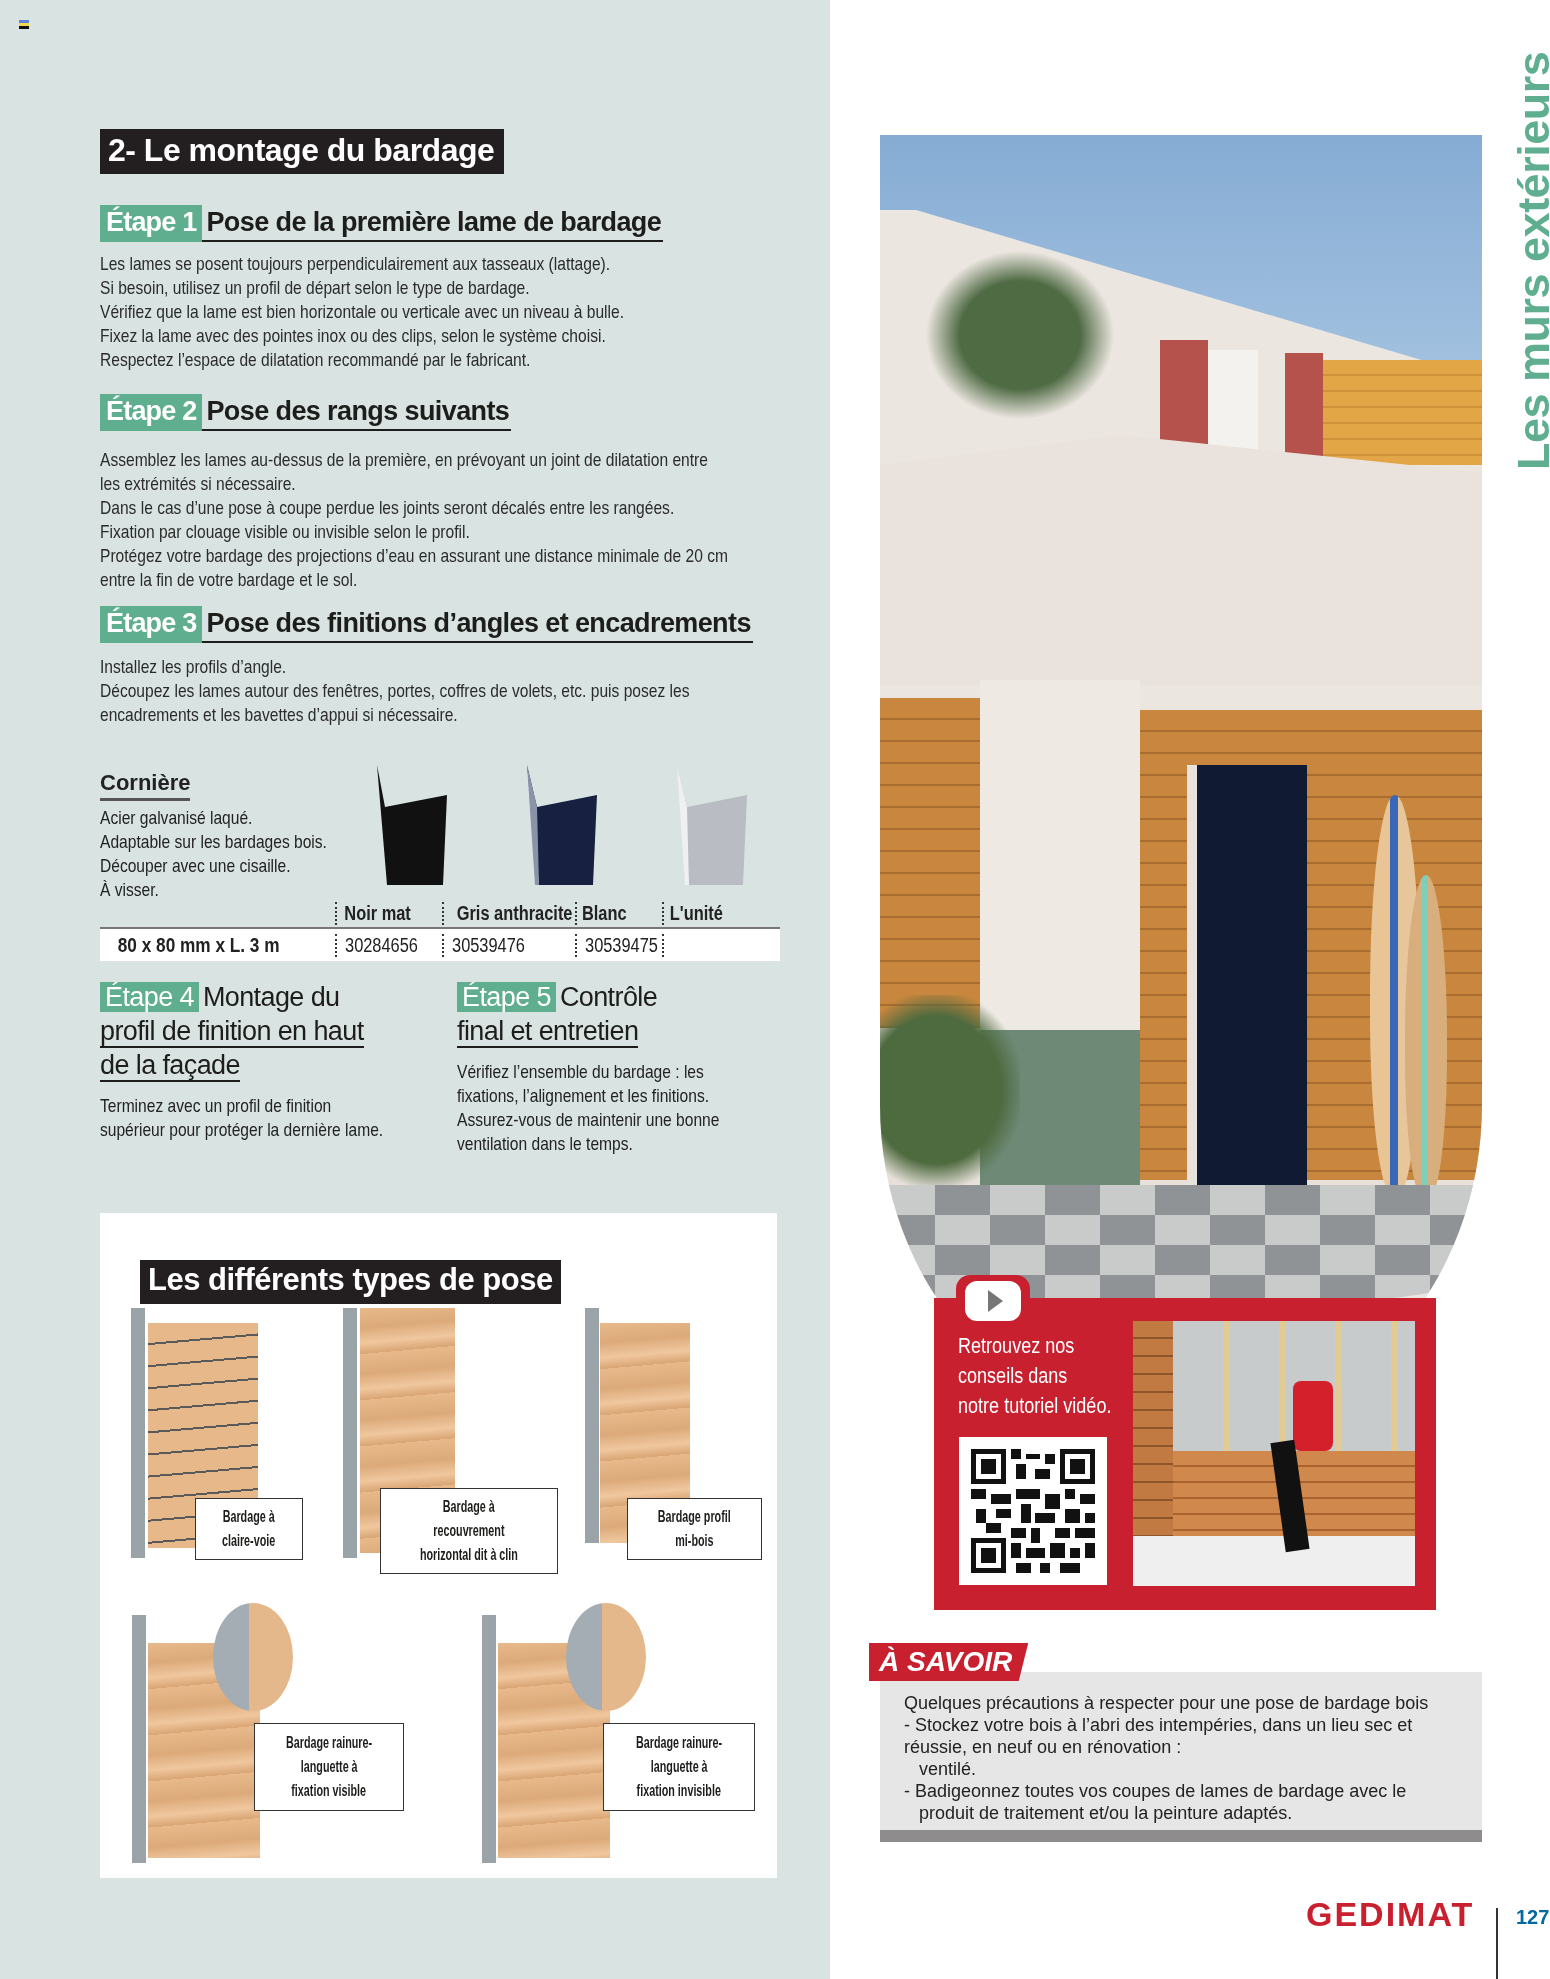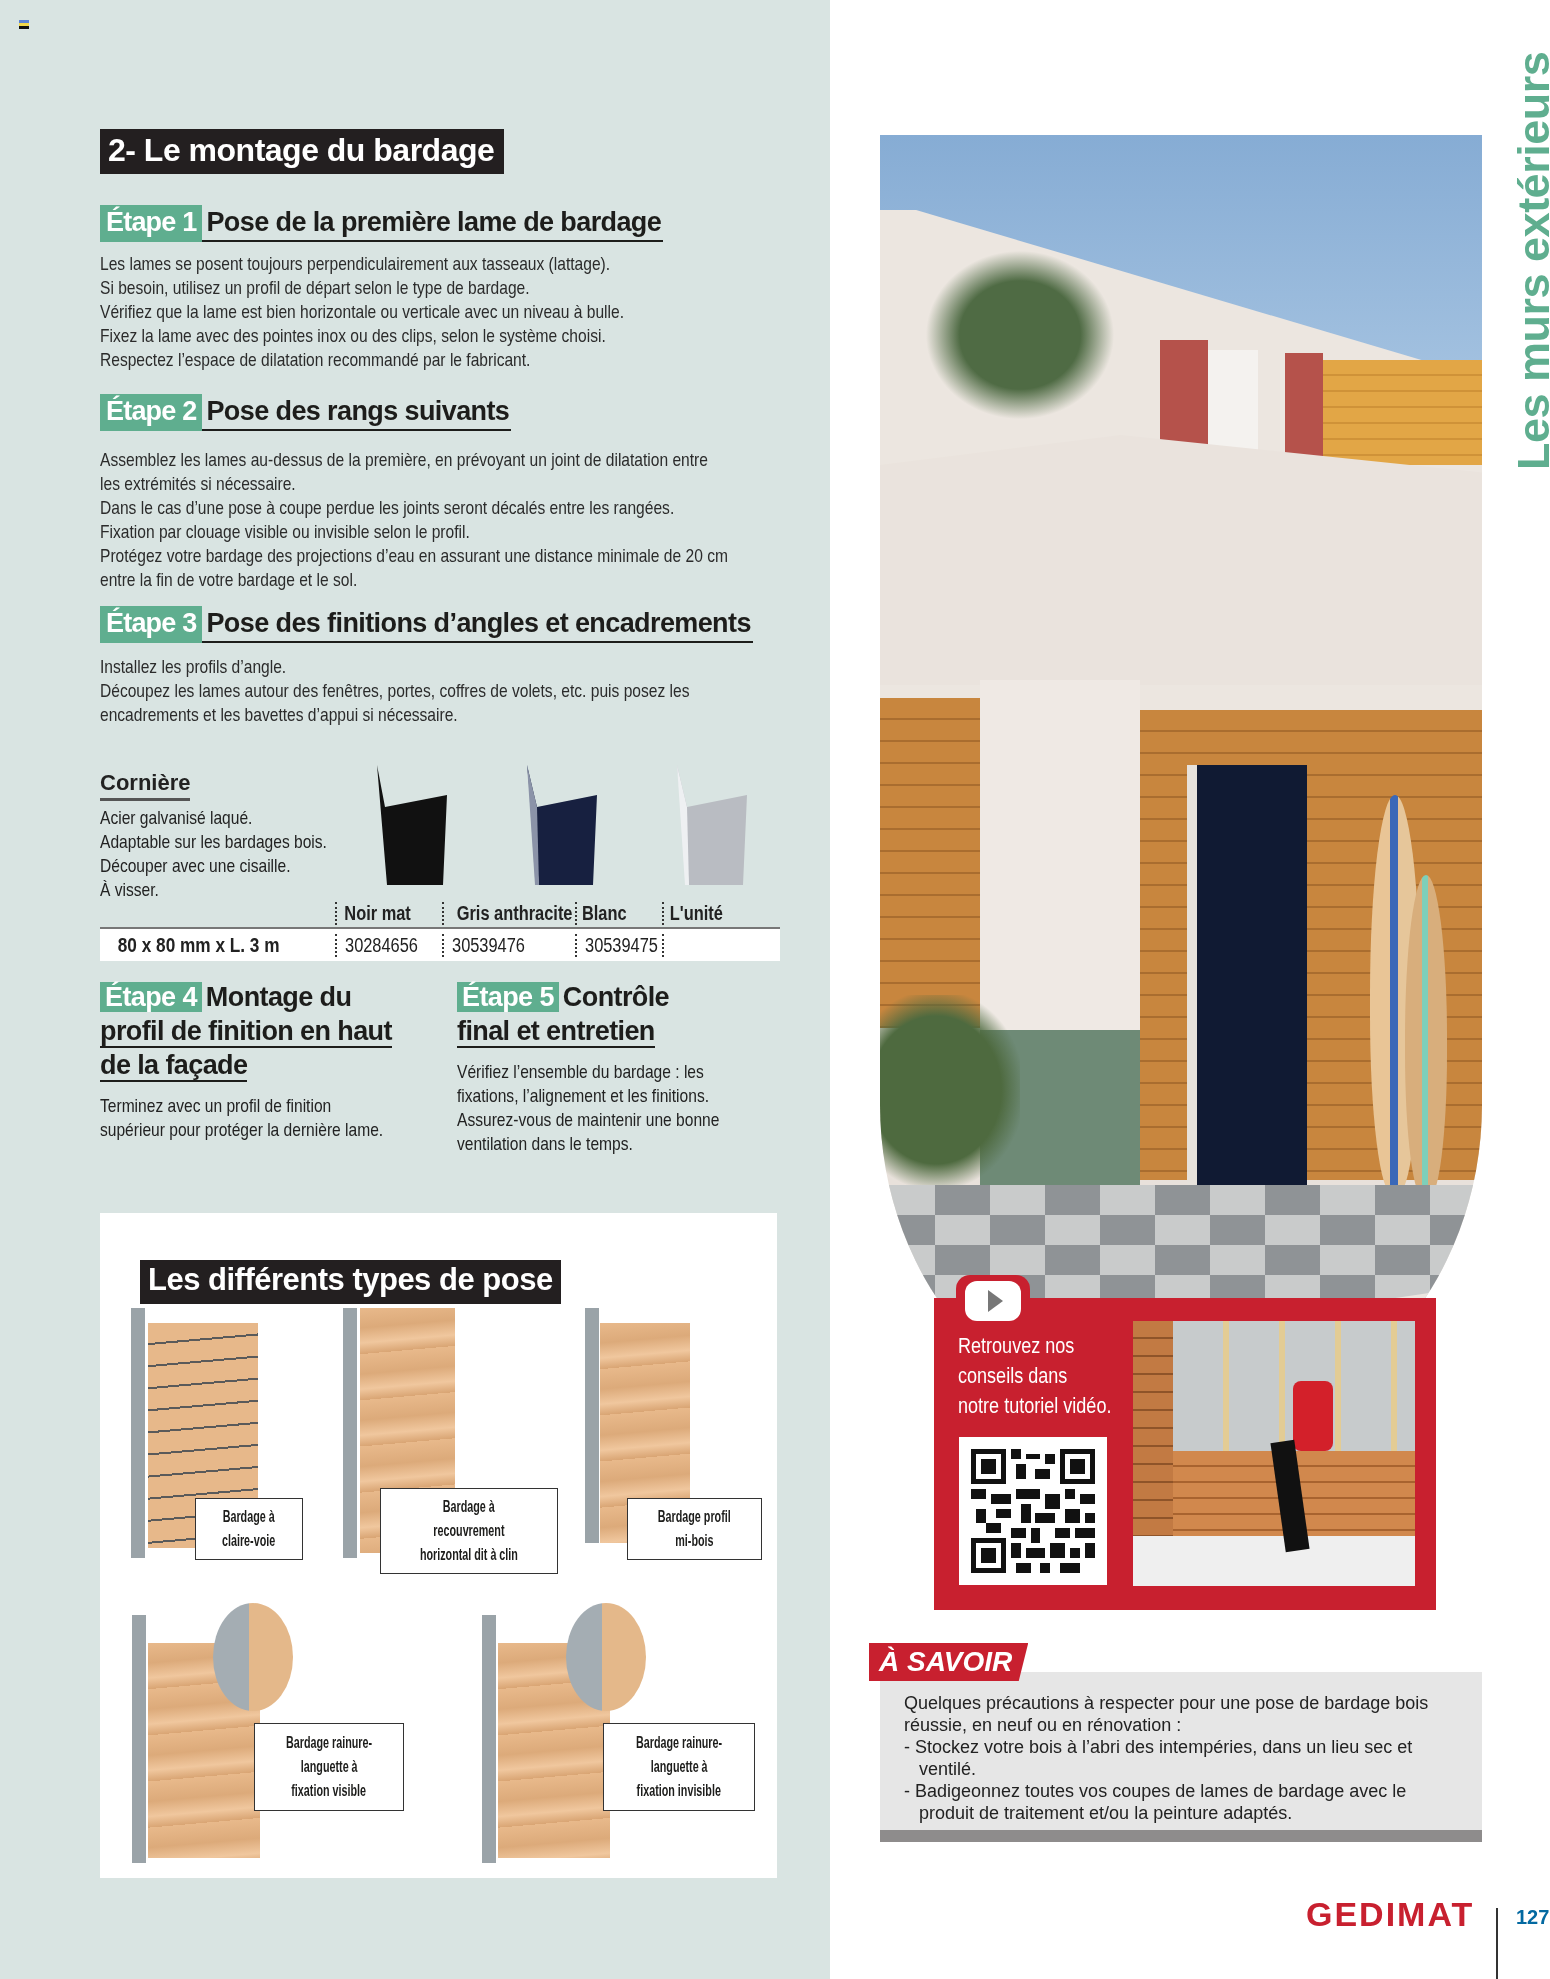--- a/index.html
+++ b/index.html
@@ -22,21 +22,21 @@
   .cor-head, .cor-row { display: flex; }
   .cor-head { height: 32px; align-items: flex-end; border-bottom: 2px solid #777; padding-bottom: 2px; }
   .cor-row { height: 32px; background: #fff; align-items: center; }
   .cell { font-size: 20px; white-space: nowrap; overflow: hidden; }
   .cell.h { font-weight: bold; font-size: 20px; }
   .c0 { width: 235px; } .c1 { width: 107px; } .c2 { width: 133px; } .c3 { width: 87px; } .c4 { width: 118px; }
   .dot { border-left: 2px dotted #333; }
   .cor-head .c0 { border-left: none; }
   .cell span { display: inline-block; transform: scaleX(0.82); }
   .step45 { position: absolute; top: 980px; width: 330px; }
-  .step45 .head { font-weight: bold; font-size: 27px; line-height: 34px; color: #1d1d1b; letter-spacing: -0.6px; }
+  .step45 .head { font-weight: normal; font-size: 27px; line-height: 34px; color: #1d1d1b; letter-spacing: -0.6px; }
   .step45 .head .badge { background: #5fae8f; color: #fff; padding: 0 5px; margin-right: 4px; }
   .step45 .head .ul { border-bottom: 2px solid #1d1d1b; display: inline; }
   .step45 .body { font-size: 19px; line-height: 24px; margin-top: 12px; transform-origin: left top; transform: scaleX(0.82); white-space: nowrap; }
   .pose-box { position: absolute; left: 100px; top: 1213px; width: 677px; height: 665px; background: #ffffff; }
   .pose-title { position: absolute; left: 40px; top: 47px; background: #231f20; color: #fff; font-weight: bold; font-size: 31px; padding: 2px 8px 6px 8px; letter-spacing: -0.5px; }
   .panel { position: absolute; }
   .batten { position: absolute; background: #9aa3a8; }
   .boards { position: absolute; background: repeating-linear-gradient(175deg, #e8b98b 0px, #dcaa7a 20px, #f0c79e 35px, #d9a574 46px); }
   .label-box { position: absolute; background: #fff; border: 1.5px solid #333; font-weight: bold; font-size: 16px; line-height: 24px; text-align: center; display: flex; align-items: center; justify-content: center; padding: 4px; color: #1d1d1b; }
   .label-box span { display: inline-block; transform: scaleX(0.82); white-space: nowrap; }
@@ -309,22 +309,22 @@
   <div style="position:absolute;left:0;top:0;width:40px;height:265px;background:repeating-linear-gradient(180deg,#c27a43 0 16px,#8f5429 16px 18px)"></div>
   <div style="position:absolute;left:40px;top:0;width:242px;height:130px;background:repeating-linear-gradient(90deg,#c7cbcc 0 50px,#e3cc94 50px 56px)"></div>
   <div style="position:absolute;left:40px;top:130px;width:242px;height:85px;background:repeating-linear-gradient(180deg,#d1884d 0 14px,#a8632f 14px 16px)"></div>
   <div style="position:absolute;left:0;top:215px;width:282px;height:50px;background:#efefef"></div>
   <div style="position:absolute;left:160px;top:60px;width:40px;height:70px;background:#d3202a;border-radius:8px"></div>
   <div style="position:absolute;left:145px;top:120px;width:24px;height:110px;background:#111;transform:rotate(-8deg)"></div>
 </div>
 
 <div class="savoir-box">
   <p>Quelques précautions à respecter pour une pose de bardage bois</p>
+  <p>- Stockez votre bois à l’abri des intempéries, dans un lieu sec et</p>
   <p>réussie, en neuf ou en rénovation :</p>
-  <p>- Stockez votre bois à l’abri des intempéries, dans un lieu sec et</p>
   <p class="ind">ventilé.</p>
   <p>- Badigeonnez toutes vos coupes de lames de bardage avec le</p>
   <p class="ind">produit de traitement et/ou la peinture adaptés.</p>
 </div>
 <div class="savoir-tag">À SAVOIR</div>
 
 <div class="footer-logo"><b>GEDIMAT</b></div>
 <div class="footer-sep"></div>
 <div class="page-no">127</div>
 

